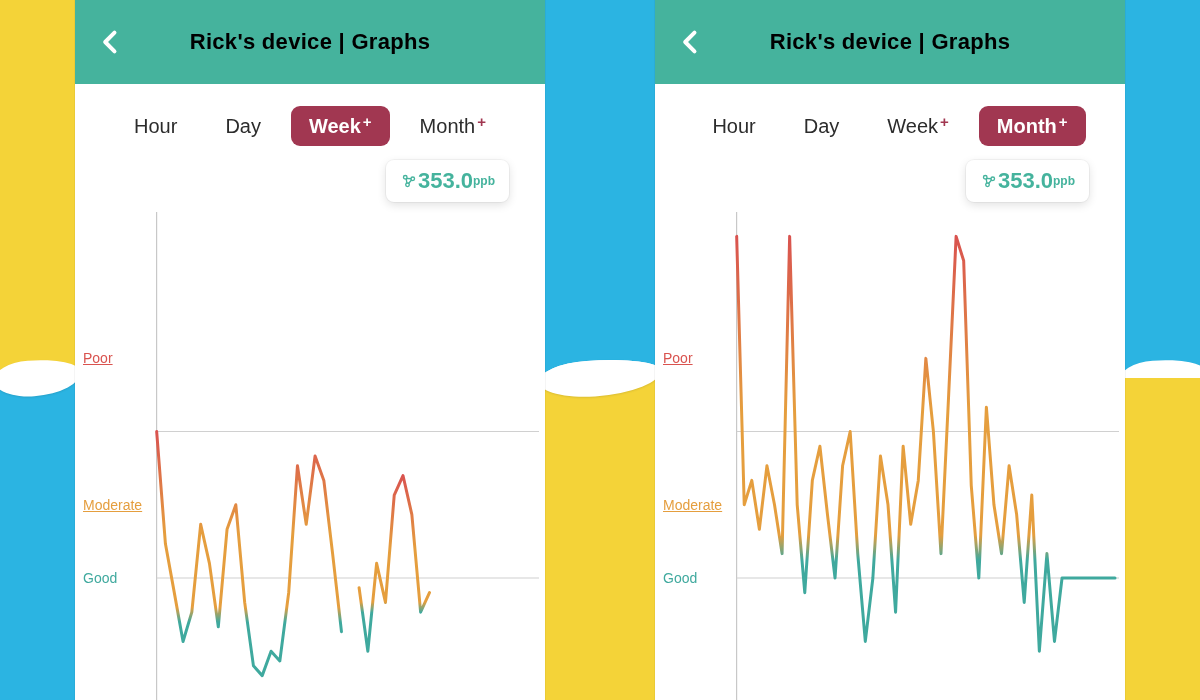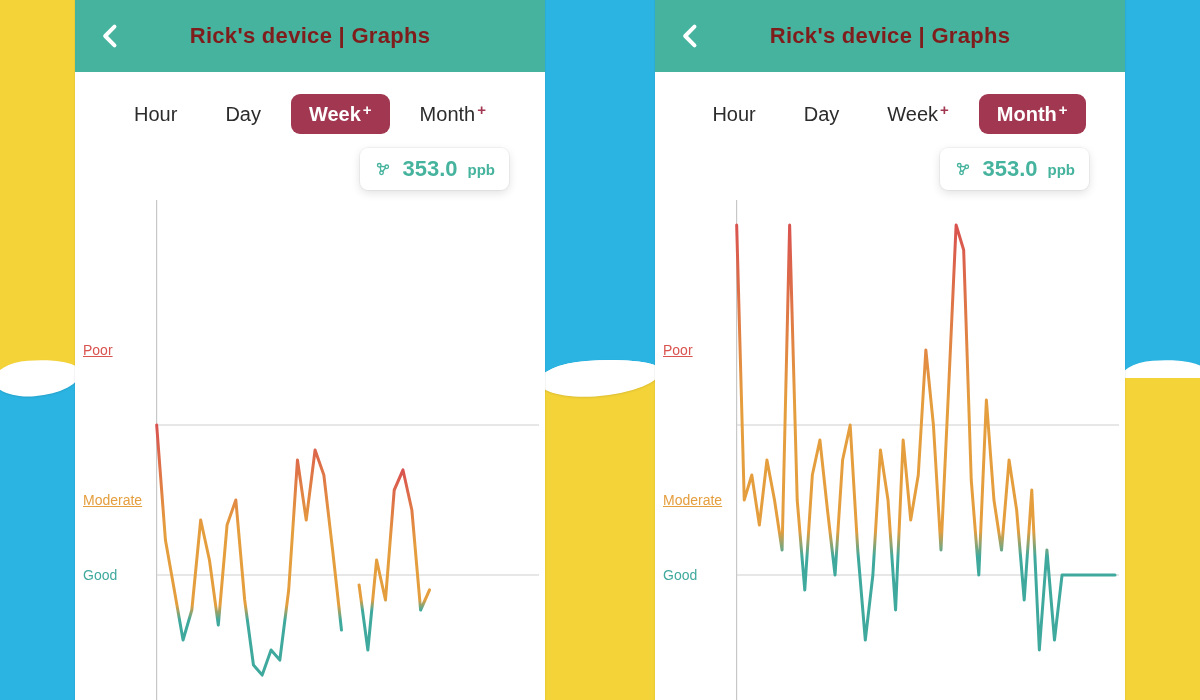--- a/index.html
+++ b/index.html
@@ -40,50 +40,50 @@
   .phone{
     position:absolute;top:0;width:470px;bottom:0;
     background:#fff;
     display:flex;flex-direction:column;
     box-shadow:0 0 0 1px rgba(0,0,0,.04);
   }
   .phone.left {left:75px;}
   .phone.right{left:655px;}
 
   .topbar{
-    height:72px;background:var(--teal);
+    height:84px;background:var(--teal);
     display:flex;align-items:center;justify-content:center;
-    position:relative;color:#7f1d1d;font-weight:700;font-size:22px;
+    position:relative;color:#000000;font-weight:700;font-size:22px;
     letter-spacing:.3px;
   }
   .back{
     position:absolute;left:22px;top:50%;transform:translateY(-50%);
     width:28px;height:28px;cursor:pointer;
   }
   .back svg{width:100%;height:100%;}
 
   .tabs{
     display:flex;gap:12px;justify-content:center;align-items:center;
     padding:22px 8px 8px;
   }
   .tab{font-size:20px;color:var(--textdark);padding:10px 18px;border-radius:9px;cursor:pointer;position:relative;line-height:1;}
   .tab.active{background:var(--maroon);color:#fff;font-weight:600;}
   .tab .plus{color:var(--maroon);font-weight:700;position:relative;top:-6px;font-size:15px;margin-left:2px;}
   .tab.active .plus{color:#fff;}
 
   .badge{
     align-self:flex-end;
     margin:6px 36px 0 0;
-    display:inline-flex;align-items:center;gap:10px;
+    display:inline-flex;align-items:center;
     background:#fff;border-radius:8px;padding:8px 14px;
     box-shadow:0 3px 10px rgba(0,0,0,.12), 0 0 0 1px rgba(0,0,0,.04);
     color:var(--teal);font-weight:600;
   }
   .badge .val{font-size:22px;}
-  .badge .unit{font-size:15px;}
+  .badge .unit{font-size:12px;}
   .badge svg{width:18px;height:18px;}
 
   .chartwrap{flex:1;position:relative;margin:10px 6px 0 6px;}
   .chartwrap svg{position:absolute;inset:0;width:100%;height:100%;}
   .ylabel{position:absolute;left:2px;transform:translateY(-50%);font-size:14px;}
   .ylabel.poor    {color:var(--redline);text-decoration:underline;}
   .ylabel.moderate{color:var(--orange);text-decoration:underline;}
   .ylabel.good    {color:var(--tealline);text-align:right;}
 
 </style>

